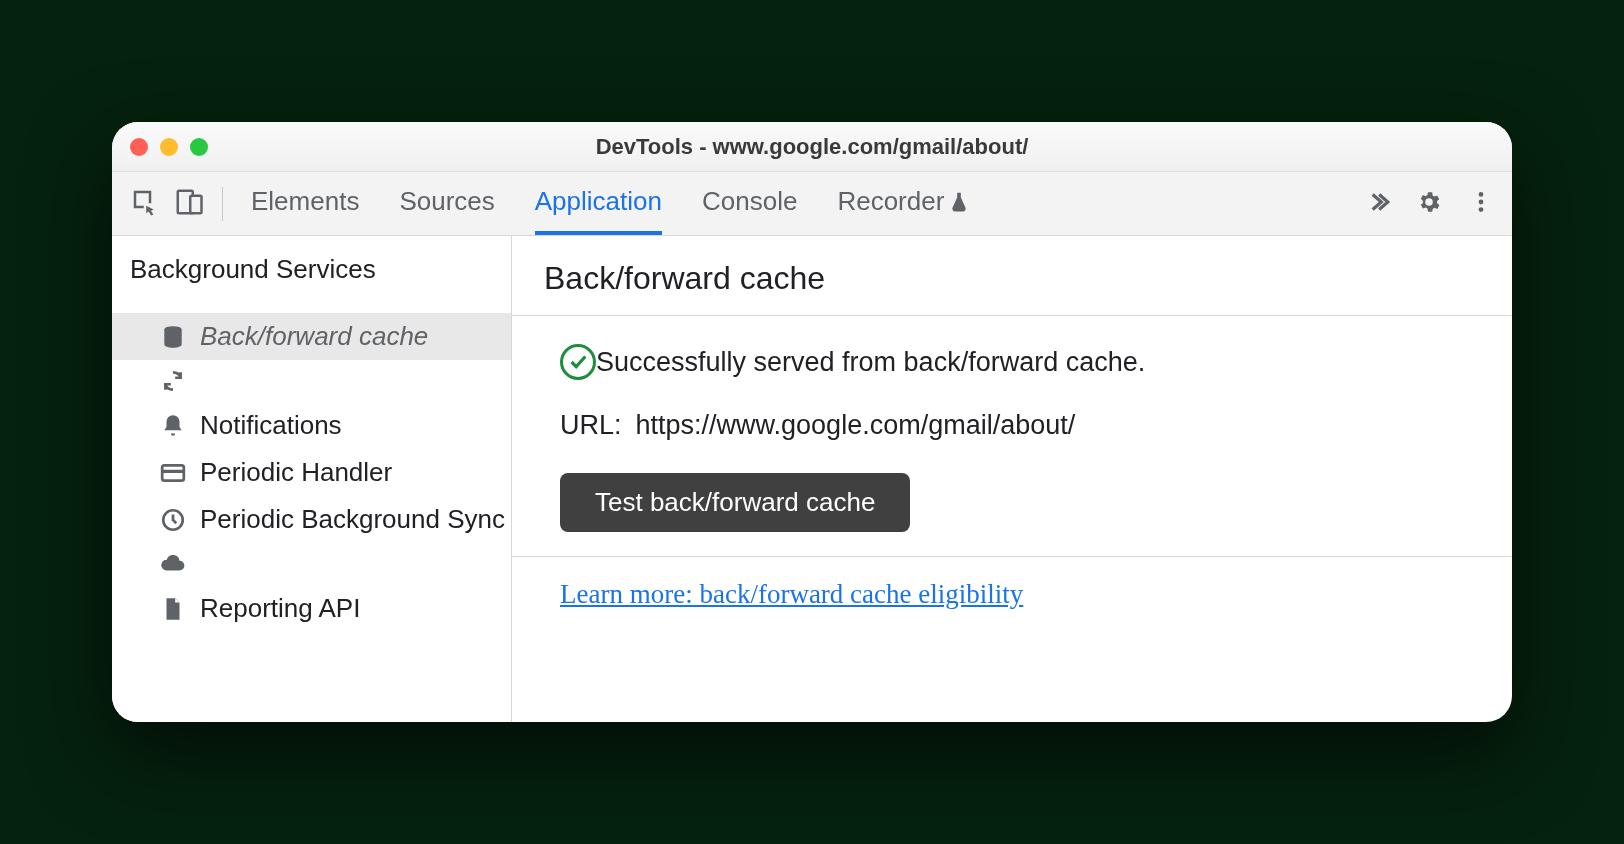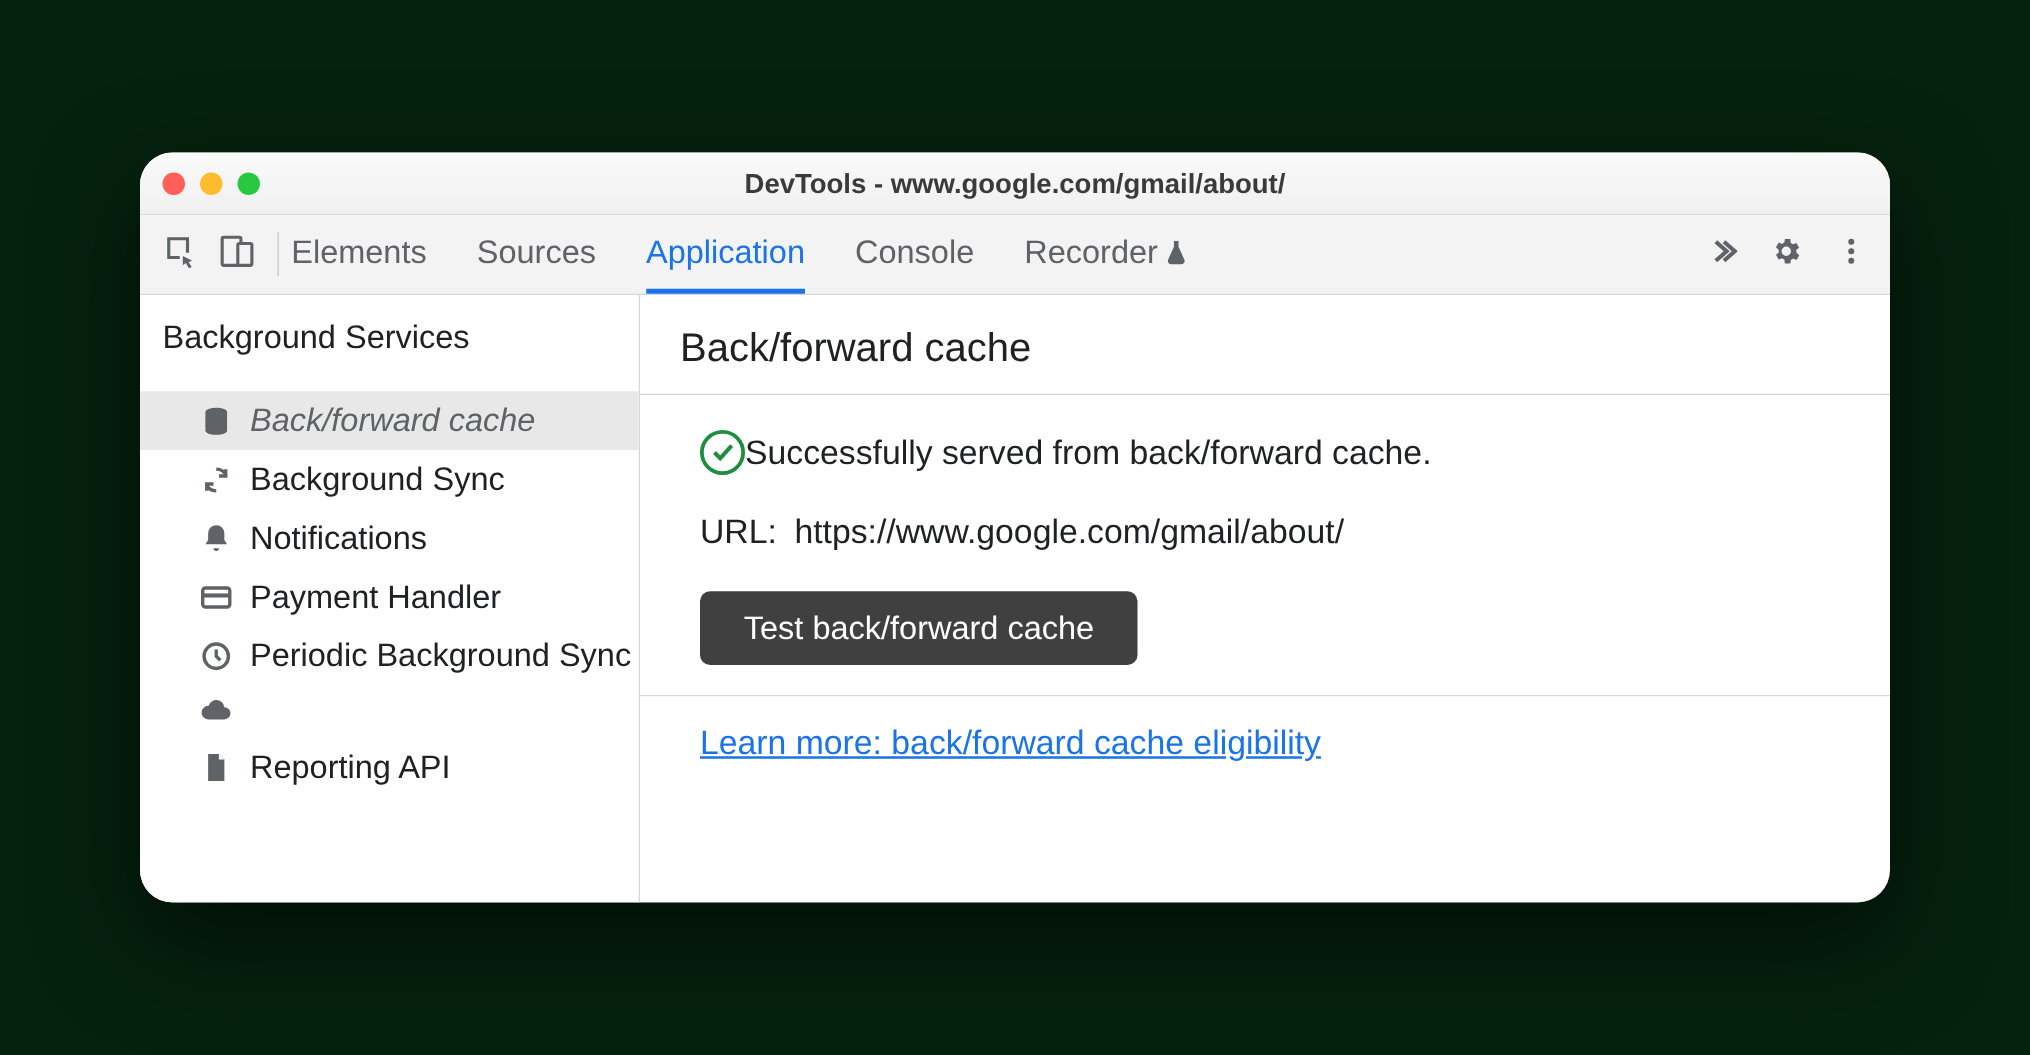--- a/index.html
+++ b/index.html
@@ -41,20 +41,21 @@
     font-size: 22px; font-weight: 600; color:#3a3a3a;
     pointer-events:none;
   }
   .toolbar {
     height: 64px;
     background: #f3f3f3;
     border-bottom: 1px solid #d7d7d7;
     display:flex;
     align-items:center;
     padding: 0 18px;
+    gap: 18px;
   }
   .toolbar .group-icons { display:flex; align-items:center; gap:14px; padding-right:18px; border-right:1px solid #c8c8c8; margin-right:10px;}
   .tabbar { display:flex; align-items:stretch; gap: 40px; height:100%; flex:1;}
   .tab {
     font-size: 26px;
     color: #5f6368;
     display:flex;
     align-items:center;
     height:100%;
     border-bottom: 4px solid transparent;
@@ -120,21 +121,21 @@
   .btn {
     background:#404040;
     color:#fff;
     border:none;
     border-radius:8px;
     font-size:26px;
     padding: 14px 35px;
     cursor:pointer;
   }
   .link-area { padding: 22px 48px; }
-  .link { color:#1a73e8; font-size:27px; text-decoration:underline; cursor:pointer;}
+  .link { color:#1a73e8; font-size:27px; text-decoration:underline; cursor:pointer;font-family:Liberation Serif, serif;}
   .lab-icon { width:22px; height:22px; fill:#5f6368; margin-left:-4px;}
 </style>
 </head>
 <body>
 
 <div class="window">
 
   <div class="titlebar">
     <div class="traffic">
       <div class="dot red"></div>
@@ -206,36 +207,35 @@
             <path d="M4 15v4c0 1.7 3.6 3 8 3s8-1.3 8-3v-4"></path>
           </svg>
         <span>Back/forward cache</span>
       </div>
 
 
       <div class="sb-item">
         <svg viewBox="0 0 24 24">
             <path d="M12 4a8 8 0 0 1 7.4 5M12 20a8 8 0 0 1-7.4-5M19 4v5h-5M5 20v-5h5" fill="none" stroke="#5f6368" stroke-width="2.5"></path>
           </svg>
-        <span>Background Sync</span>
       </div>
 
       <div class="sb-item">
         <svg viewBox="0 0 24 24">
             <path d="M12 2a6 6 0 0 0-6 6v5l-2 3h16l-2-3V8a6 6 0 0 0-6-6zM10 19a2 2 0 0 0 4 0"></path>
           </svg>
         <span>Notifications</span>
       </div>
 
       <div class="sb-item">
         <svg viewBox="0 0 24 24">
             <rect x="2" y="5" width="20" height="14" rx="2" fill="none" stroke="#5f6368" stroke-width="2.5"></rect>
             <rect x="2" y="9" width="20" height="3"></rect>
           </svg>
-        <span>Payment Handler</span>
+        <span>Periodic Handler</span>
       </div>
 
       <div class="sb-item">
         <svg viewBox="0 0 24 24">
             <circle cx="12" cy="12" r="9" fill="none" stroke="#5f6368" stroke-width="2.5"></circle>
             <path d="M12 7v5l3 3" fill="none" stroke="#5f6368" stroke-width="2.5"></path>
           </svg>
         <span>Periodic Background Sync</span>
       </div>
 

